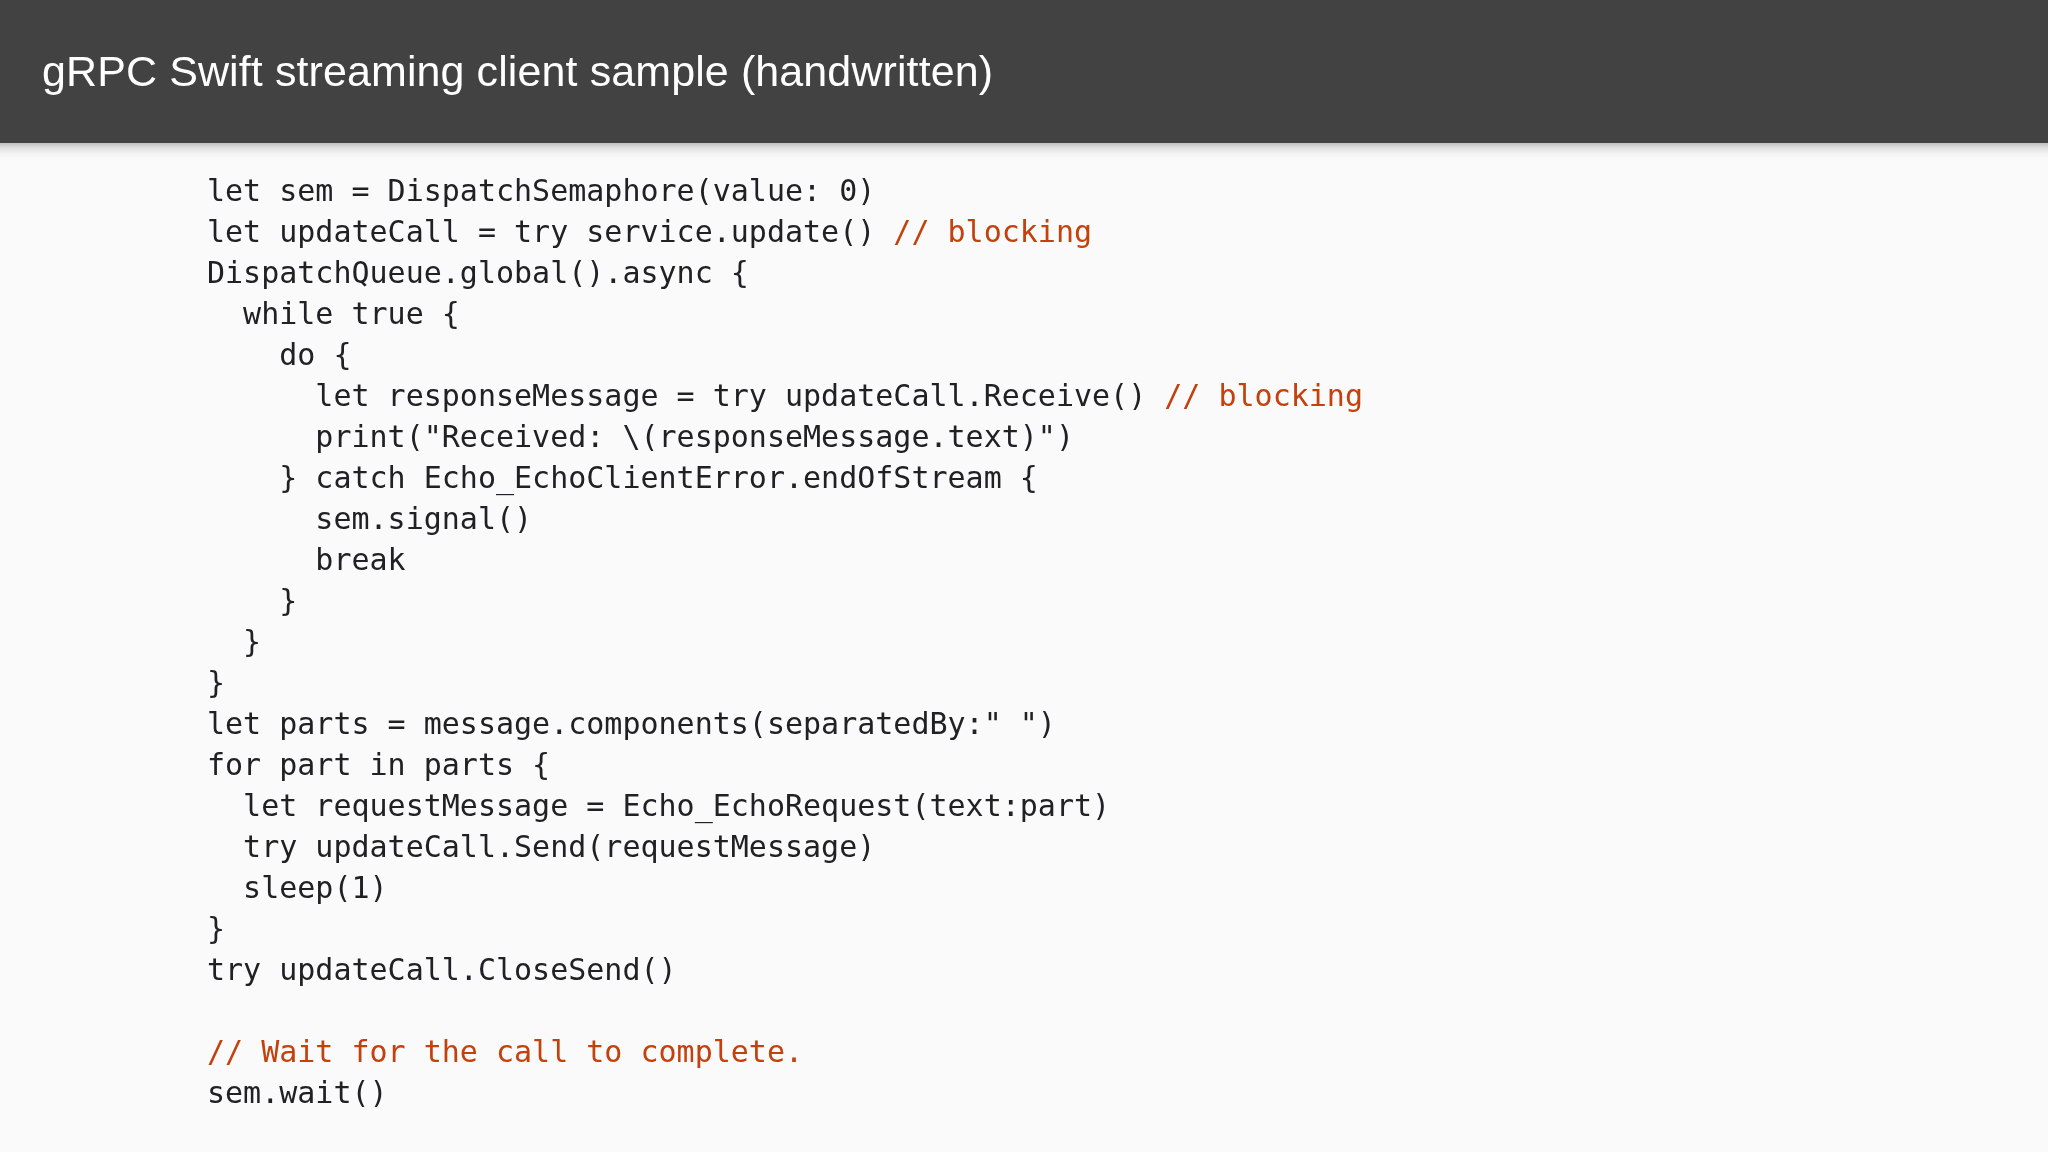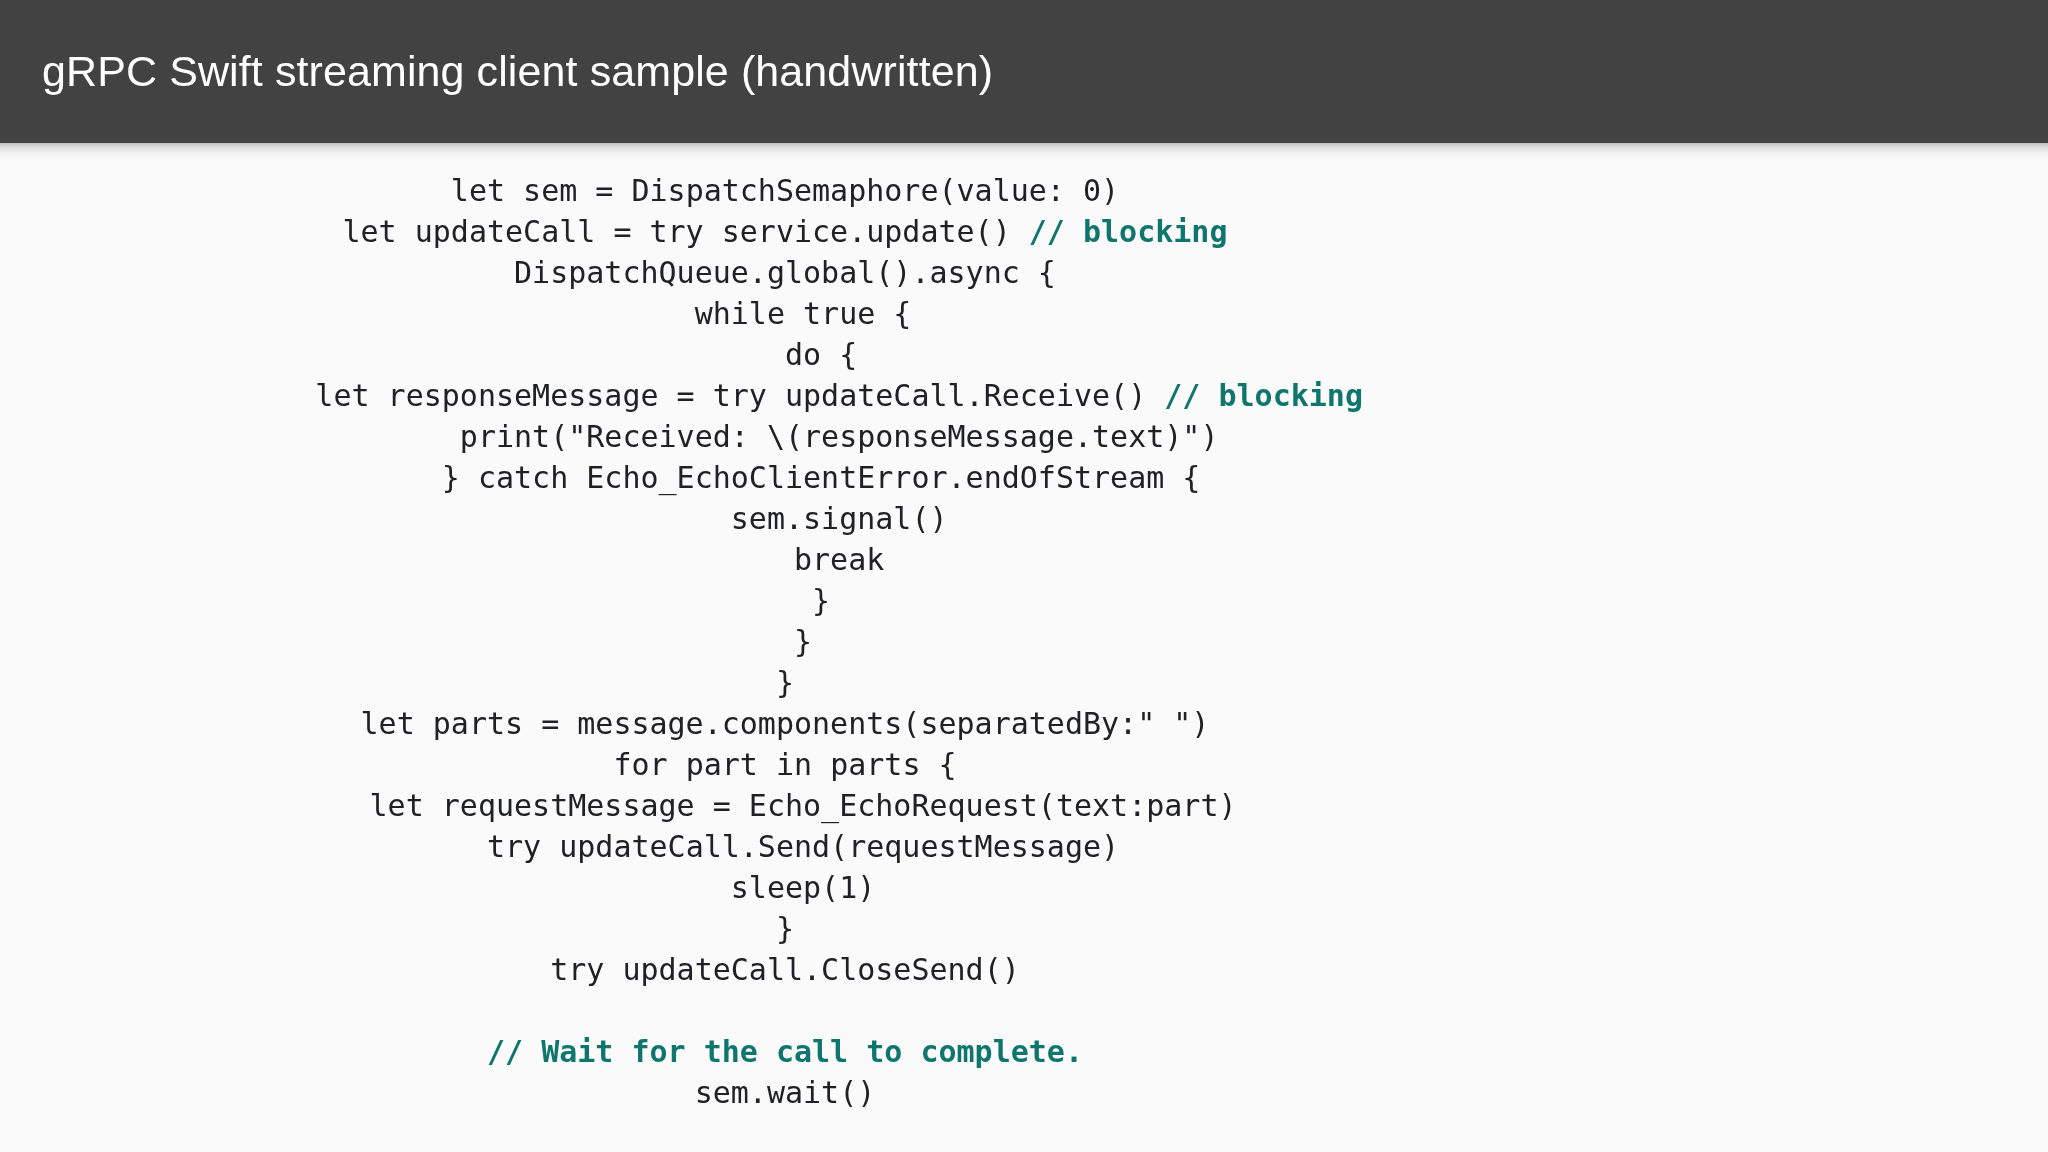--- a/index.html
+++ b/index.html
@@ -14,21 +14,20 @@
     overflow: hidden;
     font-family: "Liberation Sans", sans-serif;
   }
 
   .slide {
     position: relative;
     width: 2048px;
     height: 1152px;
     background: #fafafa;
     overflow: hidden;
-    text-align: center;
   }
 
   
   .header-bar {
     position: absolute;
     left: 0;
     top: 0;
     width: 2048px;
     height: 143px;
     background: #424242;
@@ -86,22 +85,21 @@
     color: #202124;
     white-space: pre;
     letter-spacing: 0px;
     -webkit-font-smoothing: antialiased;
   }
   .code-line {
     white-space: pre;
     min-height: 41px;
   }
   .cmt {
-    color: #0f766e;
-    font-weight: bold;
+    color: #c2410c;
   }
   .blank-line {
     height: 41px;
   }
 </style>
 </head>
 <body>
 
 <div class="slide">
 

